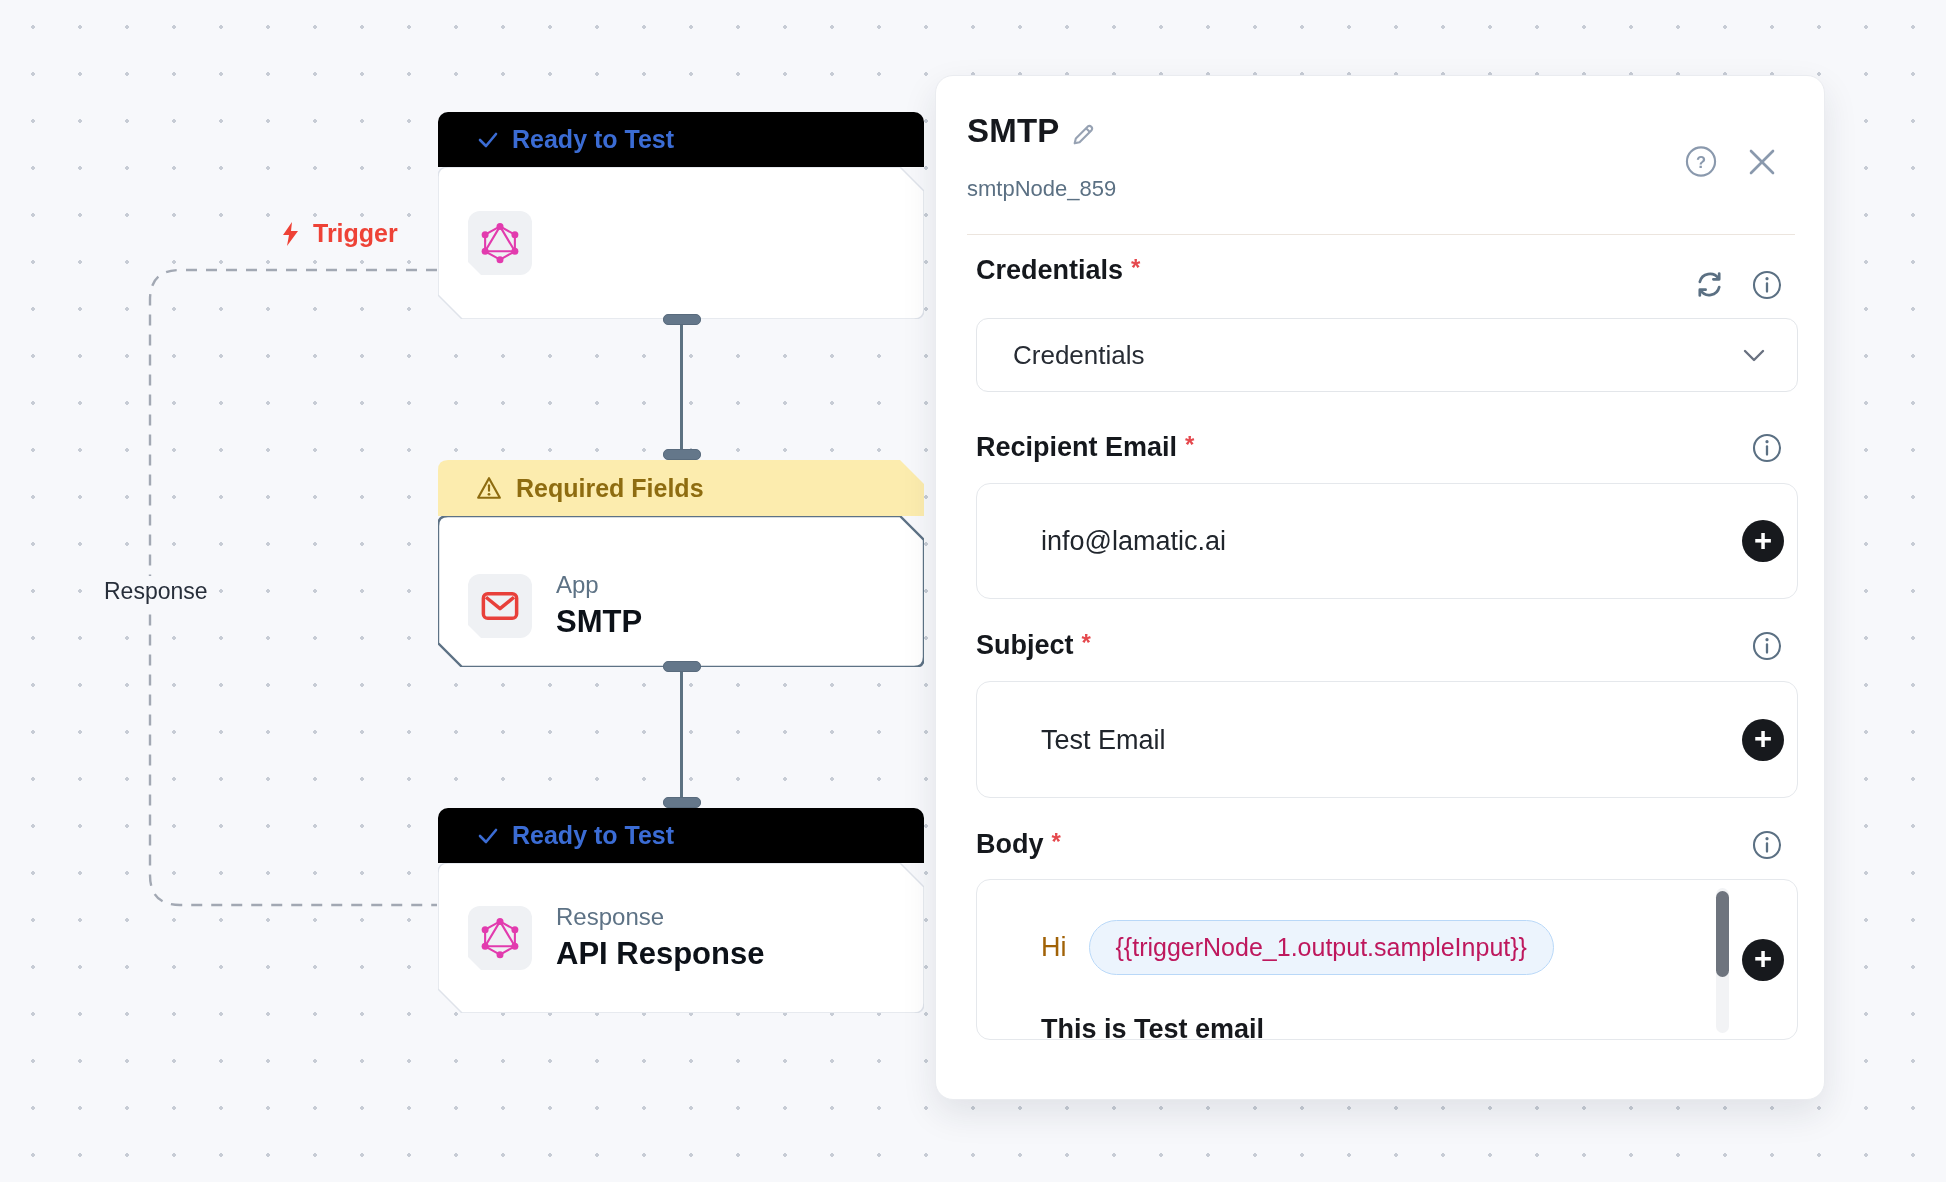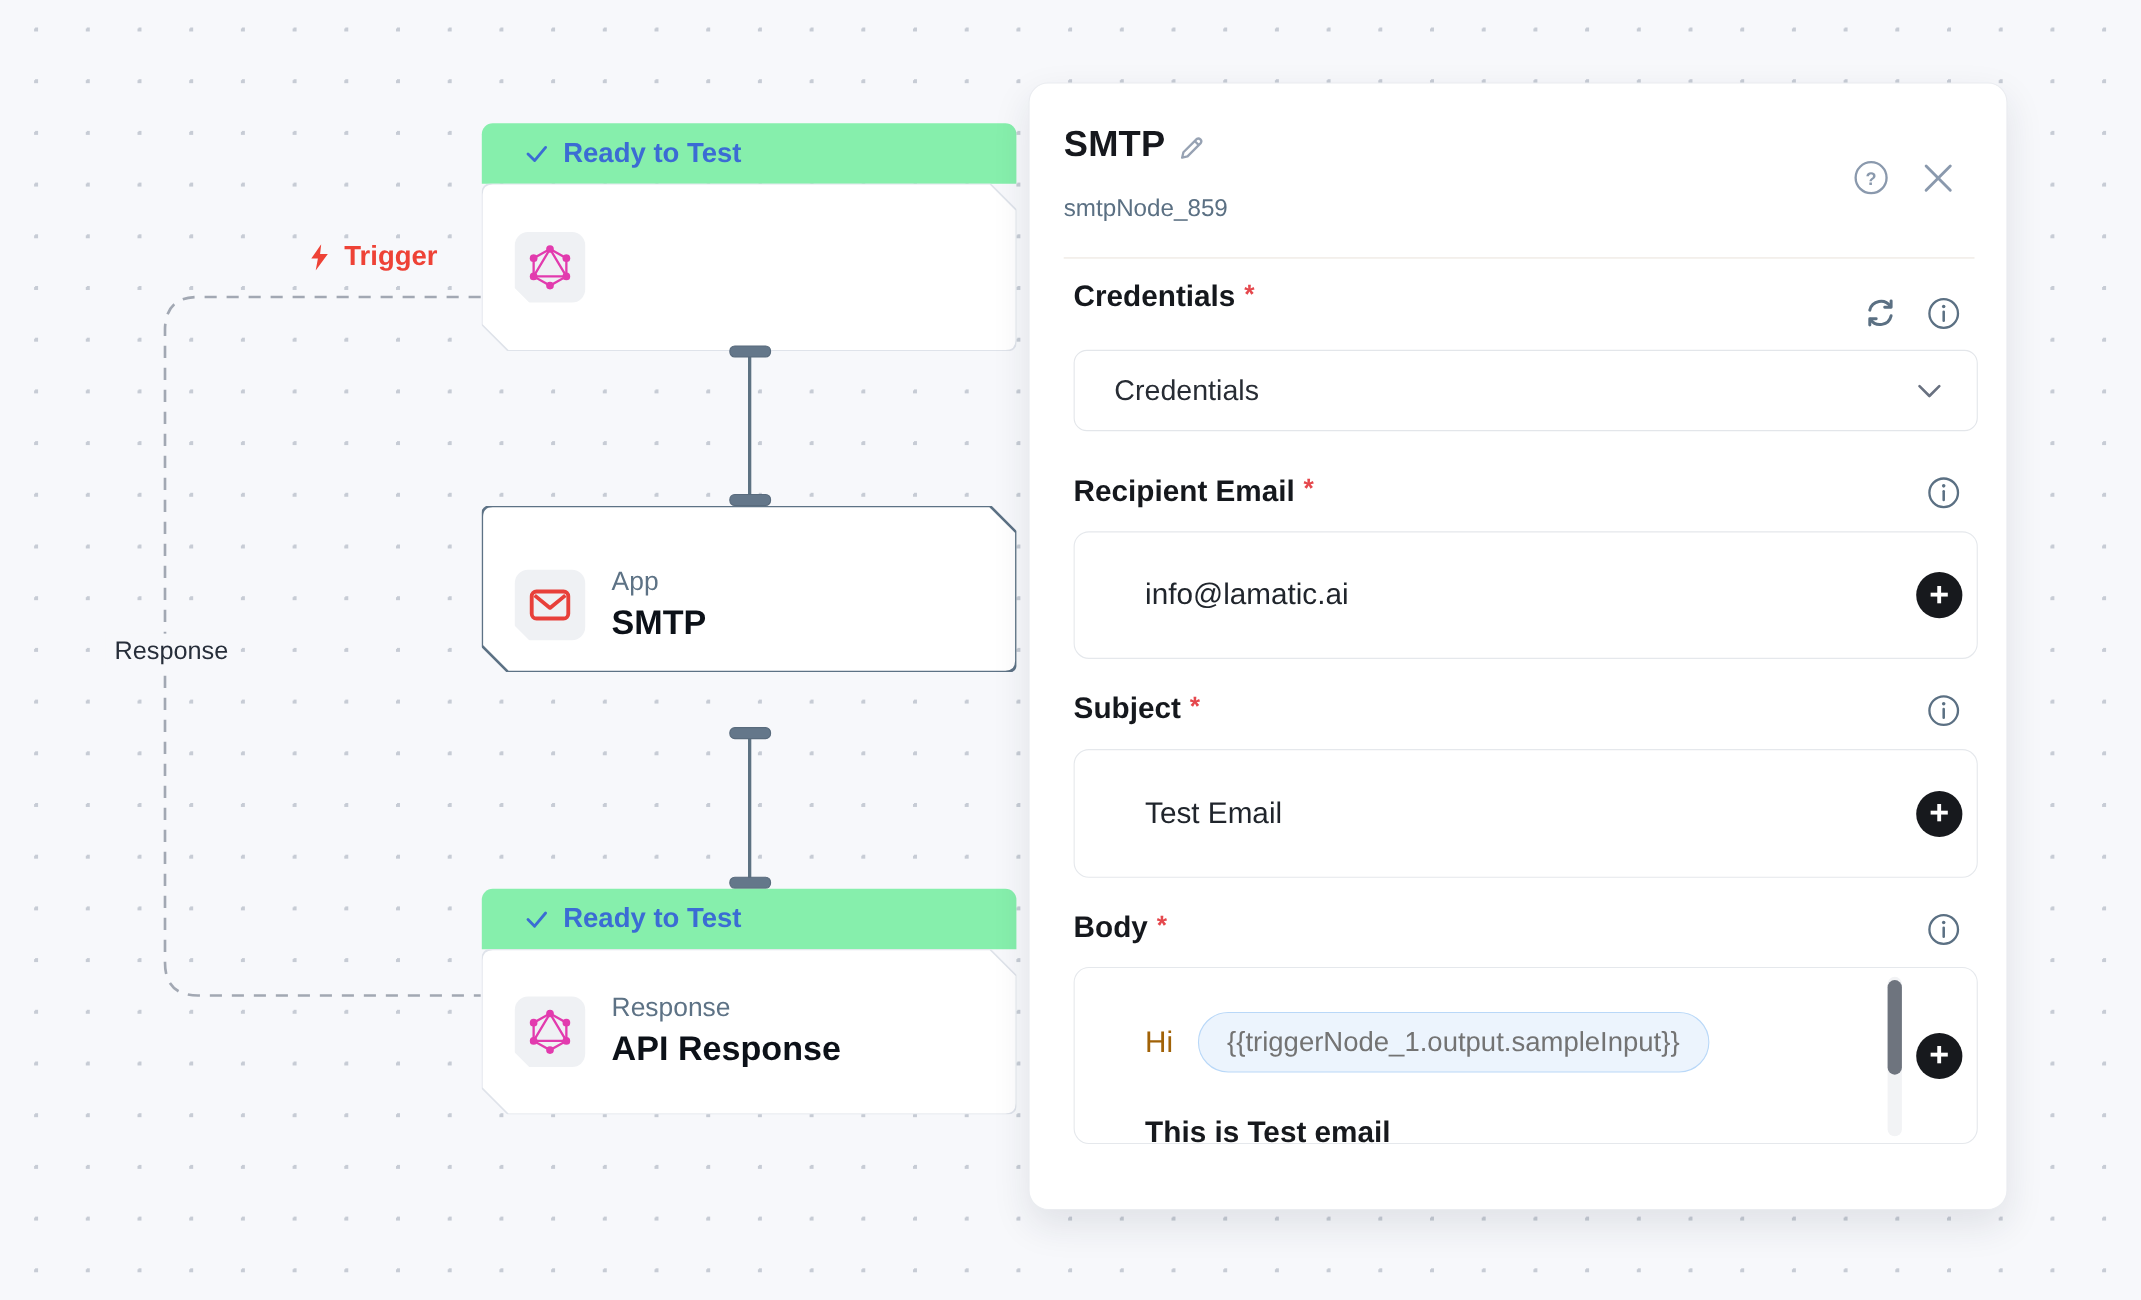--- a/index.html
+++ b/index.html
@@ -14,21 +14,21 @@
   svg{display:block;}
   
   #edges{left:0;top:0;z-index:1;pointer-events:none;}
   .edge-label{z-index:2;font-weight:700;gap:12px;}
   #trigger-label{left:282px;top:219px;color:#ee4236;font-size:25px;display:flex;align-items:center;}
   #trigger-label svg{margin-right:2px;}
   #response-label{left:96px;top:576px;color:#272e3a;font-size:23px;font-weight:400;
     background:#f7f8fb;padding:2px 8px;}
   
   .node{left:438px;width:486px;z-index:3;}
-  .badge-blue{height:55px;background:#86efac;border-radius:10px 10px 0 0;
+  .badge-blue{height:55px;background:#000000;border-radius:10px 10px 0 0;
     display:flex;align-items:center;padding-left:38px;box-sizing:border-box;}
   .badge-blue .btxt{color:#3b6cd4;font-size:25px;font-weight:700;margin-left:12px;}
   .badge-yellow{height:56px;position:relative;}
   .badge-yellow .bcontent{position:absolute;inset:0;display:flex;align-items:center;padding-left:38px;}
   .badge-yellow .btxt{color:#8e6c10;font-size:25px;font-weight:700;margin-left:14px;}
   .card{position:relative;height:152px;}
   .card .ccontent{position:absolute;inset:0;display:flex;align-items:center;padding-left:30px;}
   .tile{width:64px;height:64px;background:#eff1f4;border-radius:12px;position:relative;
     display:flex;align-items:center;justify-content:center;}
   .tile .cut{position:absolute;left:-1px;bottom:-1px;width:0;height:0;
@@ -55,21 +55,21 @@
   .plusbtn{position:absolute;right:13px;top:50%;transform:translateY(-50%);
     width:42px;height:42px;border-radius:50%;background:#17191d;color:#fff;
     display:flex;align-items:center;justify-content:center;font-size:31px;font-weight:700;
     line-height:1;padding-bottom:2px;box-sizing:border-box;}
   .iconbtn{width:32px;height:32px;display:flex;align-items:center;justify-content:center;}
   .dropdown{left:40px;top:242px;width:822px;height:74px;border:1.5px solid #e3e6ea;
     border-radius:12px;background:#fff;box-sizing:border-box;}
   .dropdown .dval{position:absolute;left:36px;top:50%;transform:translateY(-50%);
     font-size:26px;color:#272c34;}
   .pill{display:inline-block;background:#ecf4fd;border:1.5px solid #b9d8f8;border-radius:28px;
-    padding:12px 26px;color:#737373;font-size:25px;}
+    padding:12px 26px;color:#be185d;font-size:25px;}
   .scrolltrack{position:absolute;left:739px;top:8px;width:13px;height:145px;
     background:#f2f3f5;border-radius:7px;}
   .scrollthumb{position:absolute;left:0;top:3px;width:13px;height:86px;background:#6e747e;border-radius:7px;}
 </style>
 </head>
 <body>
 
 <svg id="edges" class="abs" width="1946" height="1182">
   <path d="M 437 270 H 180 Q 150 270 150 300 L 150 875 Q 150 905 180 905 H 437" fill="none" stroke="#a2a8b3" stroke-width="2.4" stroke-dasharray="11 9"></path>
 </svg>
@@ -116,20 +116,33 @@
       </div>
     </div>
   </div>
 </div>
 
 <div class="conn abs" style="left:680px;top:320px;height:138px"></div>
 <div class="handle abs" style="left:663px;top:314px"></div>
 <div class="handle abs" style="left:663px;top:449px"></div>
 
 <div class="node abs" style="top:460px">
+  <div class="badge-yellow">
+    <svg width="486" height="56" viewBox="0 0 486 56">
+      <path d="M 10 0 H 462 L 486 24 V 56 H 0 V 10 Q 0 0 10 0 Z" fill="#fcecae"></path>
+    </svg>
+    <div class="bcontent">
+      <svg width="26" height="24" viewBox="0 0 24 22">
+        <path d="M12 2 L22 20 H2 Z" fill="none" stroke="#8e6c10" stroke-width="2" stroke-linejoin="round"></path>
+        <line x1="12" y1="8.5" x2="12" y2="13.5" stroke="#8e6c10" stroke-width="2" stroke-linecap="round"></line>
+        <circle cx="12" cy="16.8" r="1.3" fill="#8e6c10"></circle>
+      </svg>
+      <span class="btxt">Required Fields</span>
+    </div>
+  </div>
   <div class="card" style="height:180px">
     <svg width="486" height="151" viewBox="0 0 486 151">
       <path d="M 10 0 H 462 L 486 24 V 141 Q 486 151 476 151 H 24 L 0 127 V 10 Q 0 0 10 0 Z" fill="#ffffff" stroke="#5d7285" stroke-width="2.4"></path>
     </svg>
     <div class="ccontent">
       <div class="tile">
         <svg width="42" height="42" viewBox="0 0 48 48">
           <rect x="5" y="10" width="38" height="28" rx="5" fill="none" stroke="#e8403a" stroke-width="4"></rect>
           <path d="M8 14 L24 27 L40 14" fill="none" stroke="#e8403a" stroke-width="4" stroke-linejoin="round"></path>
         </svg>

